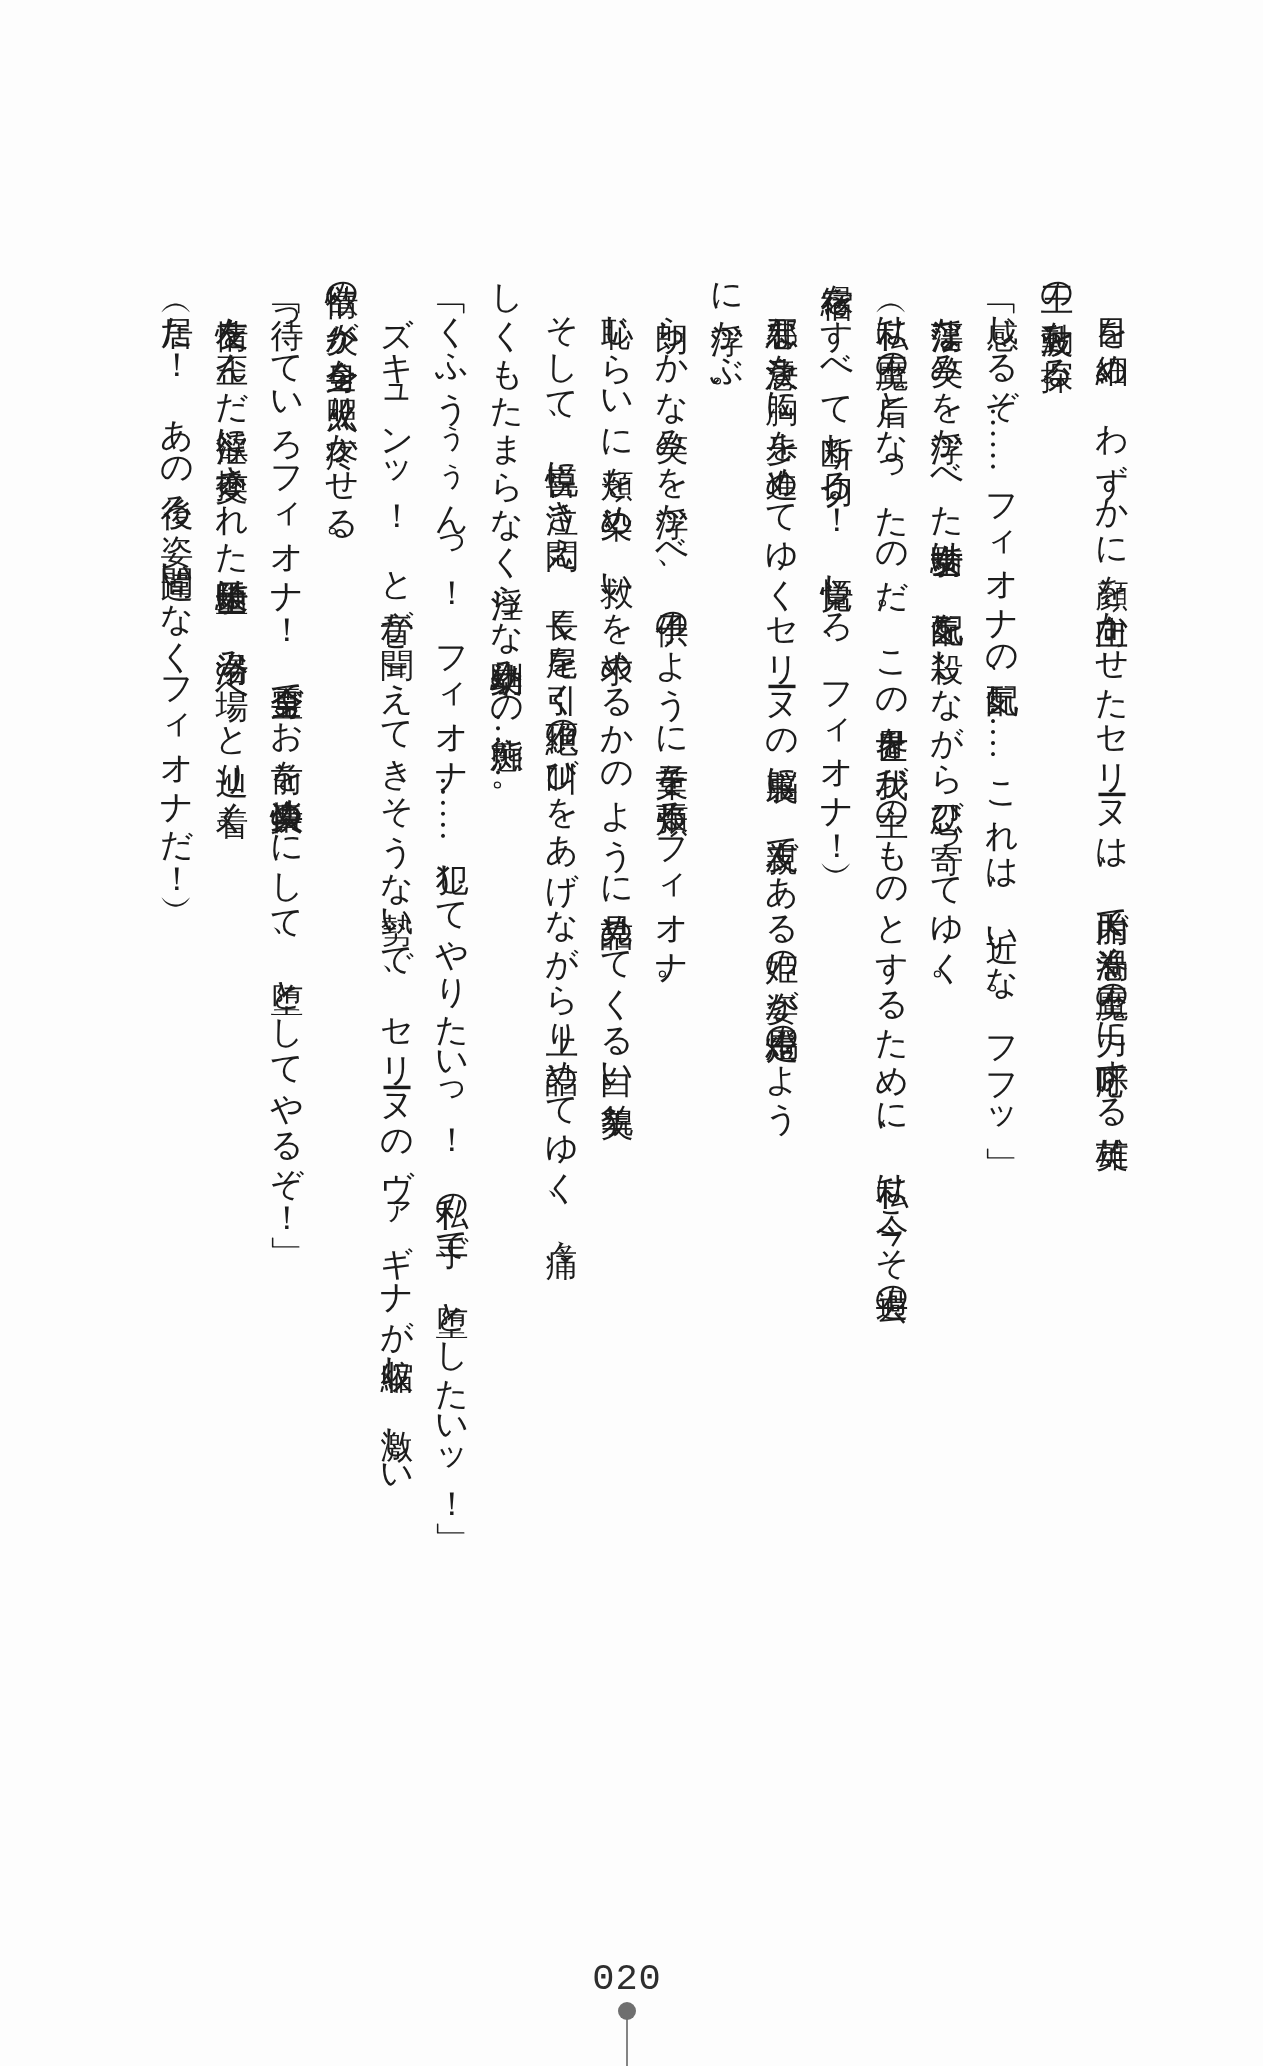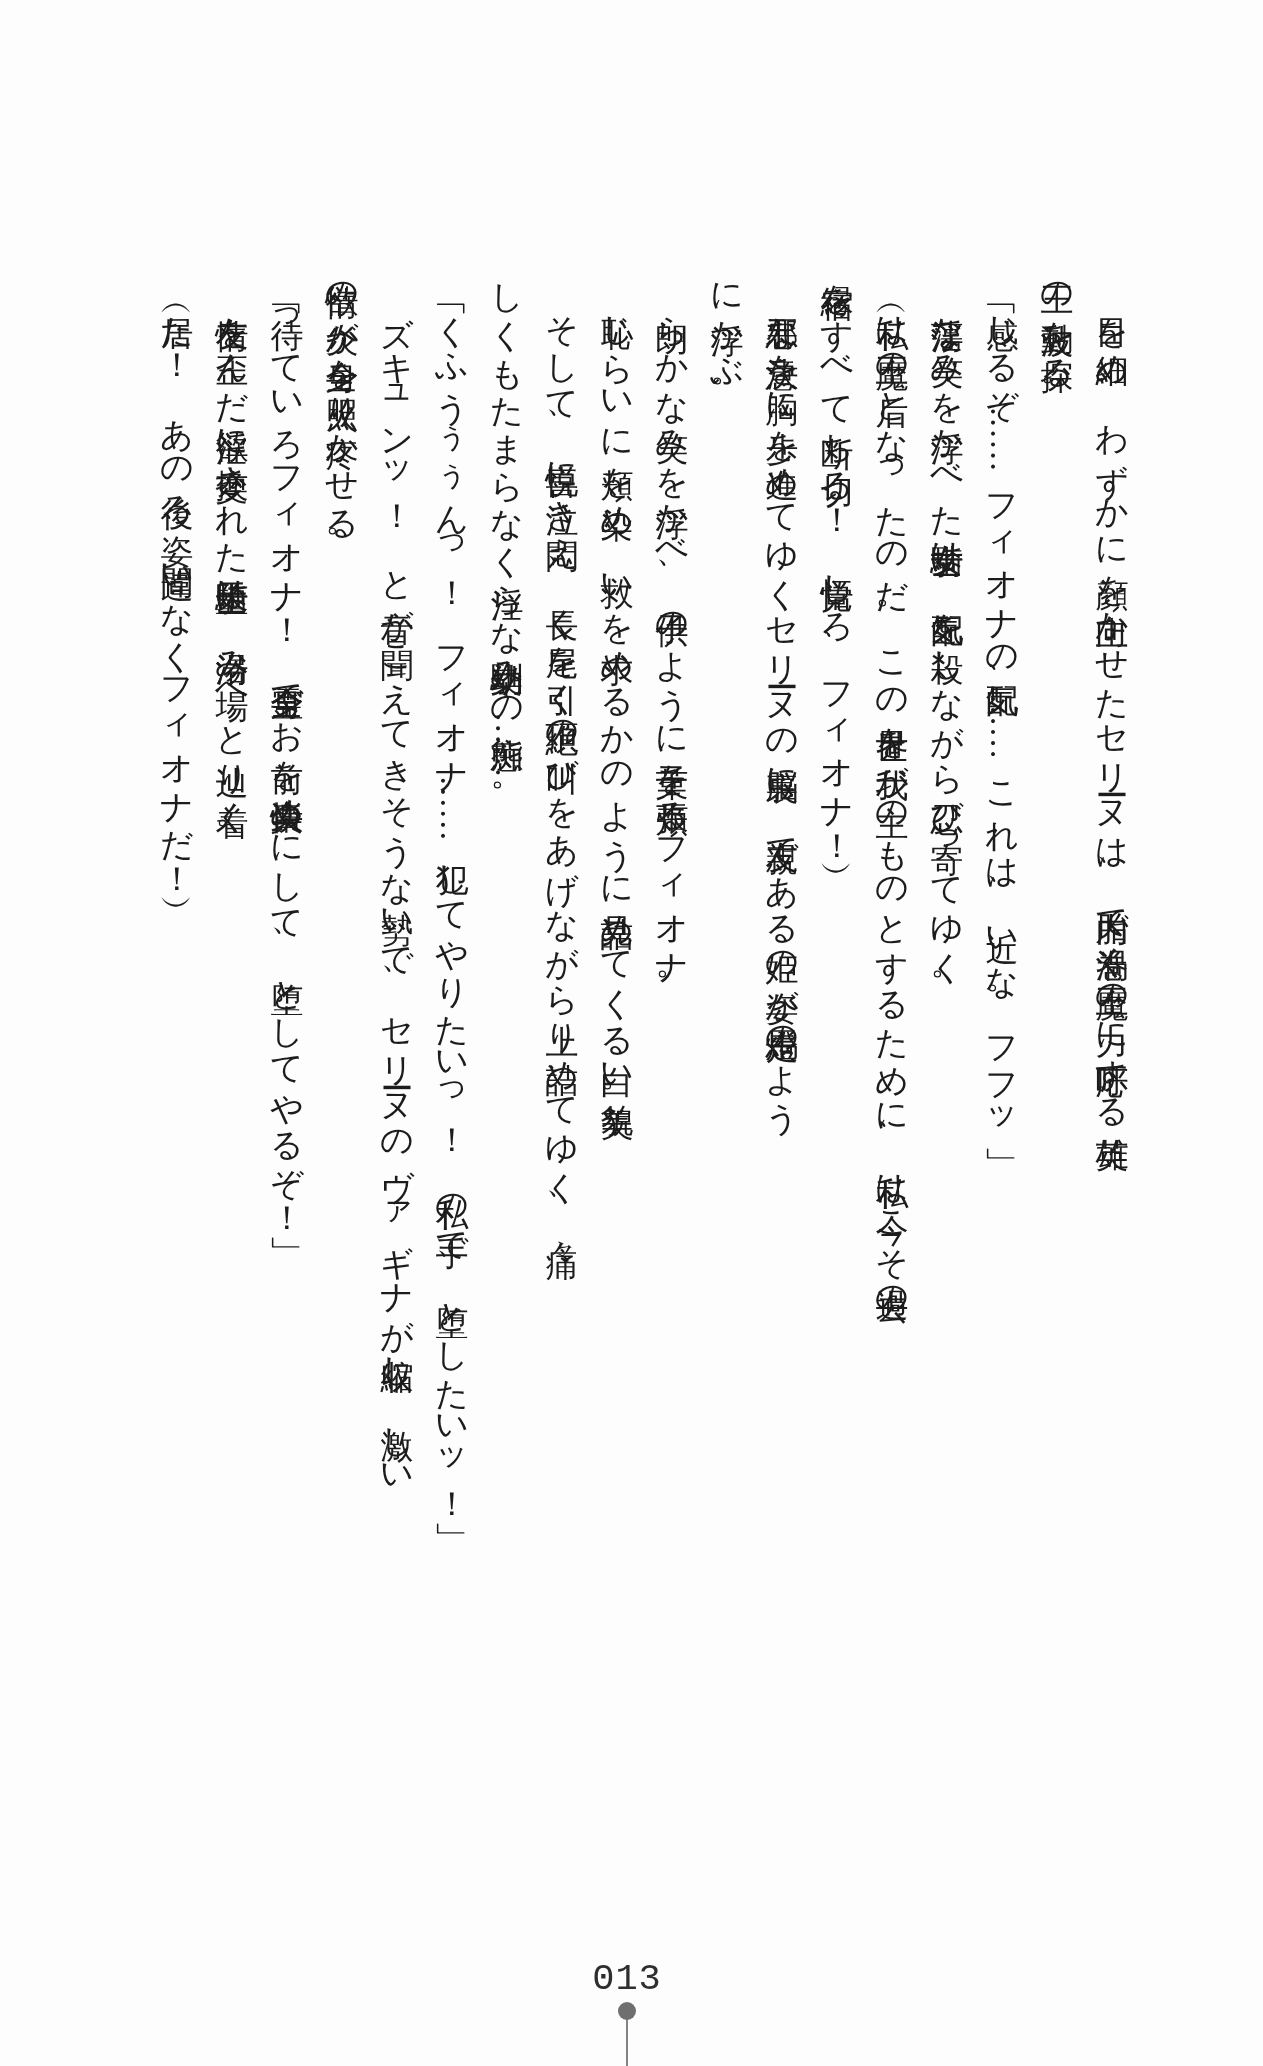--- a/index.html
+++ b/index.html
@@ -83,17 +83,17 @@
     <p class="line indent">そして、喜悦に泣き悶え、長く尾を引く絶頂の叫びをあげながら上り詰めてゆく、痛々</p>
     <p class="line">しくもたまらなく淫らな幼馴染みの痴態……。</p>
     <p class="line indent">「くふうぅぅんっ！　フィオナ……犯してやりたいっ！　私の手で、堕としたいッ！」</p>
     <p class="line indent">ズキュンッ！　と音が聞こえてきそうな勢いで、セリーヌのヴァギナが収縮し、激しい</p>
     <p class="line">欲情の炎が全身を火照り疼かせる。</p>
     <p class="line indent">「待っていろフィオナ！　全身全霊でお前を快楽責めにして、堕としてやるぞ！」</p>
     <p class="line indent">友情を歪んだ淫欲に変換された堕天騎士は、湯浴み場へと辿り着く。</p>
     <p class="line indent">（居た！　あの後ろ姿、間違いなくフィオナだ！）</p>
   </div>
 
-  <div class="page-number">013</div>
+  <div class="page-number">020</div>
   <div class="marker-line"></div>
   <div class="marker-dot"></div>
 
 </div>
 
 </body></html>

